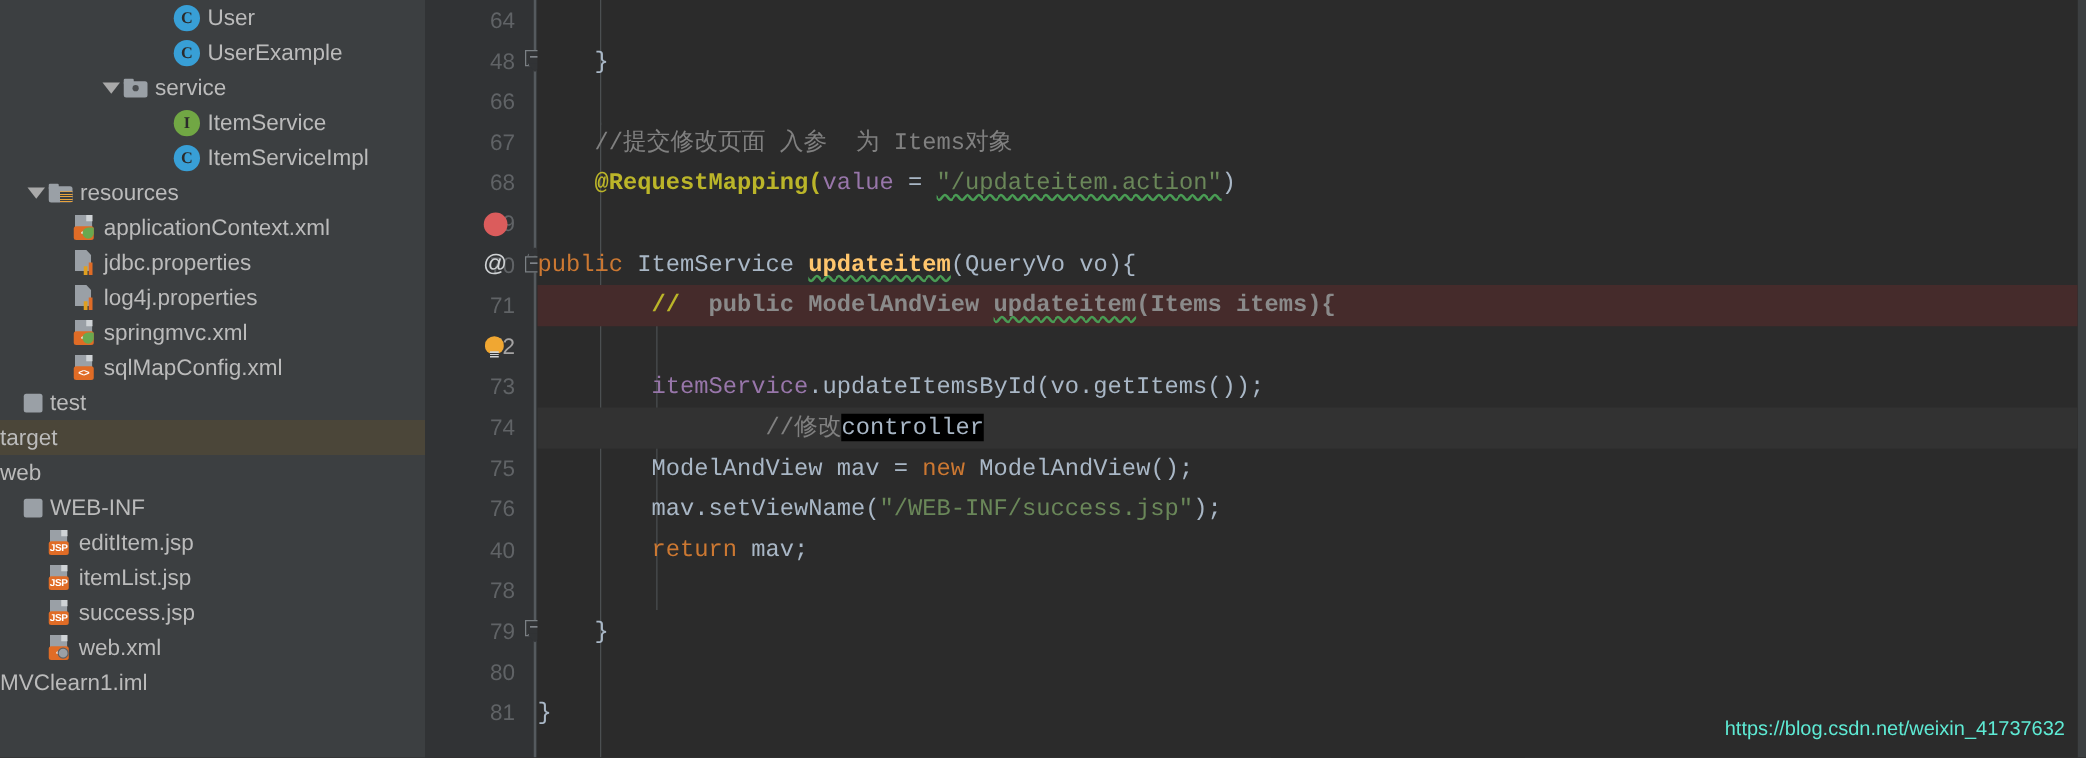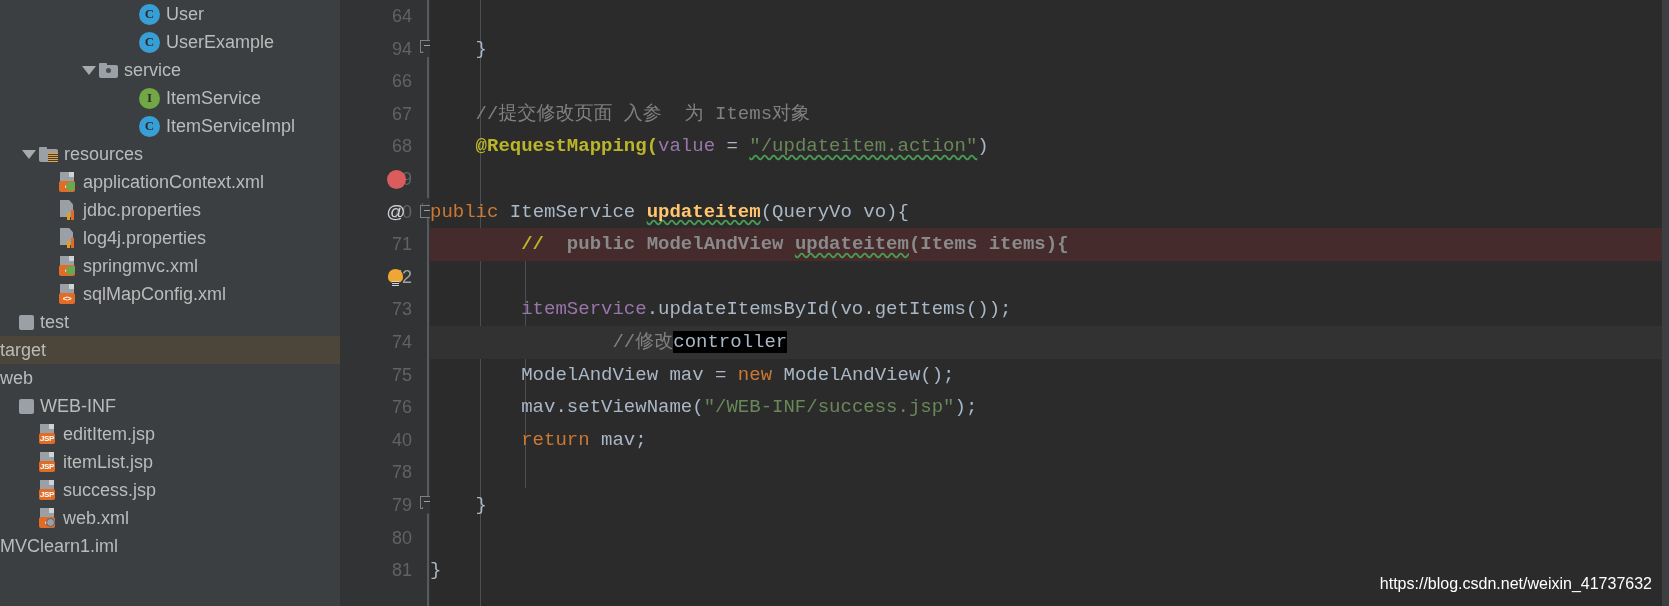--- a/index.html
+++ b/index.html
@@ -124,21 +124,21 @@
   .t-mth-b{color:#ffc66d;font-weight:700;}
   .squig{
     text-decoration:underline wavy #499c54;
     text-decoration-skip-ink:none;
     text-underline-offset:3px;
   }
   .sel{background:#000000;color:#a9b7c6;}
 
   .watermark{
     position:absolute;right:10px;bottom:13px;
-    color:#ffffff;font-size:16px;font-family:"Liberation Sans",sans-serif;
+    color:#5eead4;font-size:16px;font-family:"Liberation Sans",sans-serif;
   }
 </style>
 </head>
 <body>
 
 <div class="screen">
 
   <div class="sidebar">
     <div id="tree-container">
         <div class="tree-row">
@@ -302,21 +302,21 @@
       </div>
   </div>
 
   <div class="editor">
 
     <div class="gutter"></div>
     <div class="fold-rail"></div>
 
     <div id="gutter-rows">
         <div class="row"><span class="ln">64</span></div>
-        <div class="row"><span class="ln">94</span><span class="fold" style="top: 7px;"><span class="bx"></span><span class="minus"></span><span class="pt"></span></span></div>
+        <div class="row"><span class="ln">48</span><span class="fold" style="top: 7px;"><span class="bx"></span><span class="minus"></span><span class="pt"></span></span></div>
         <div class="row"><span class="ln">66</span></div>
         <div class="row"><span class="ln">67</span></div>
         <div class="row"><span class="ln">68</span></div>
         <div class="row"><span class="ln">69</span><span class="gmark bp"></span></div>
         <div class="row"><span class="ln">70</span><span class="gmark at">@</span><span class="fold up" style="top: 9px;"><span class="bx"></span><span class="minus"></span><span class="pt"></span></span></div>
         <div class="row"><span class="ln">71</span></div>
         <div class="row"><span class="ln cur">72</span><span class="gmark bulb"><span class="glass"></span><span class="base"></span></span></div>
         <div class="row"><span class="ln">73</span></div>
         <div class="row"><span class="ln">74</span></div>
         <div class="row"><span class="ln">75</span></div>

